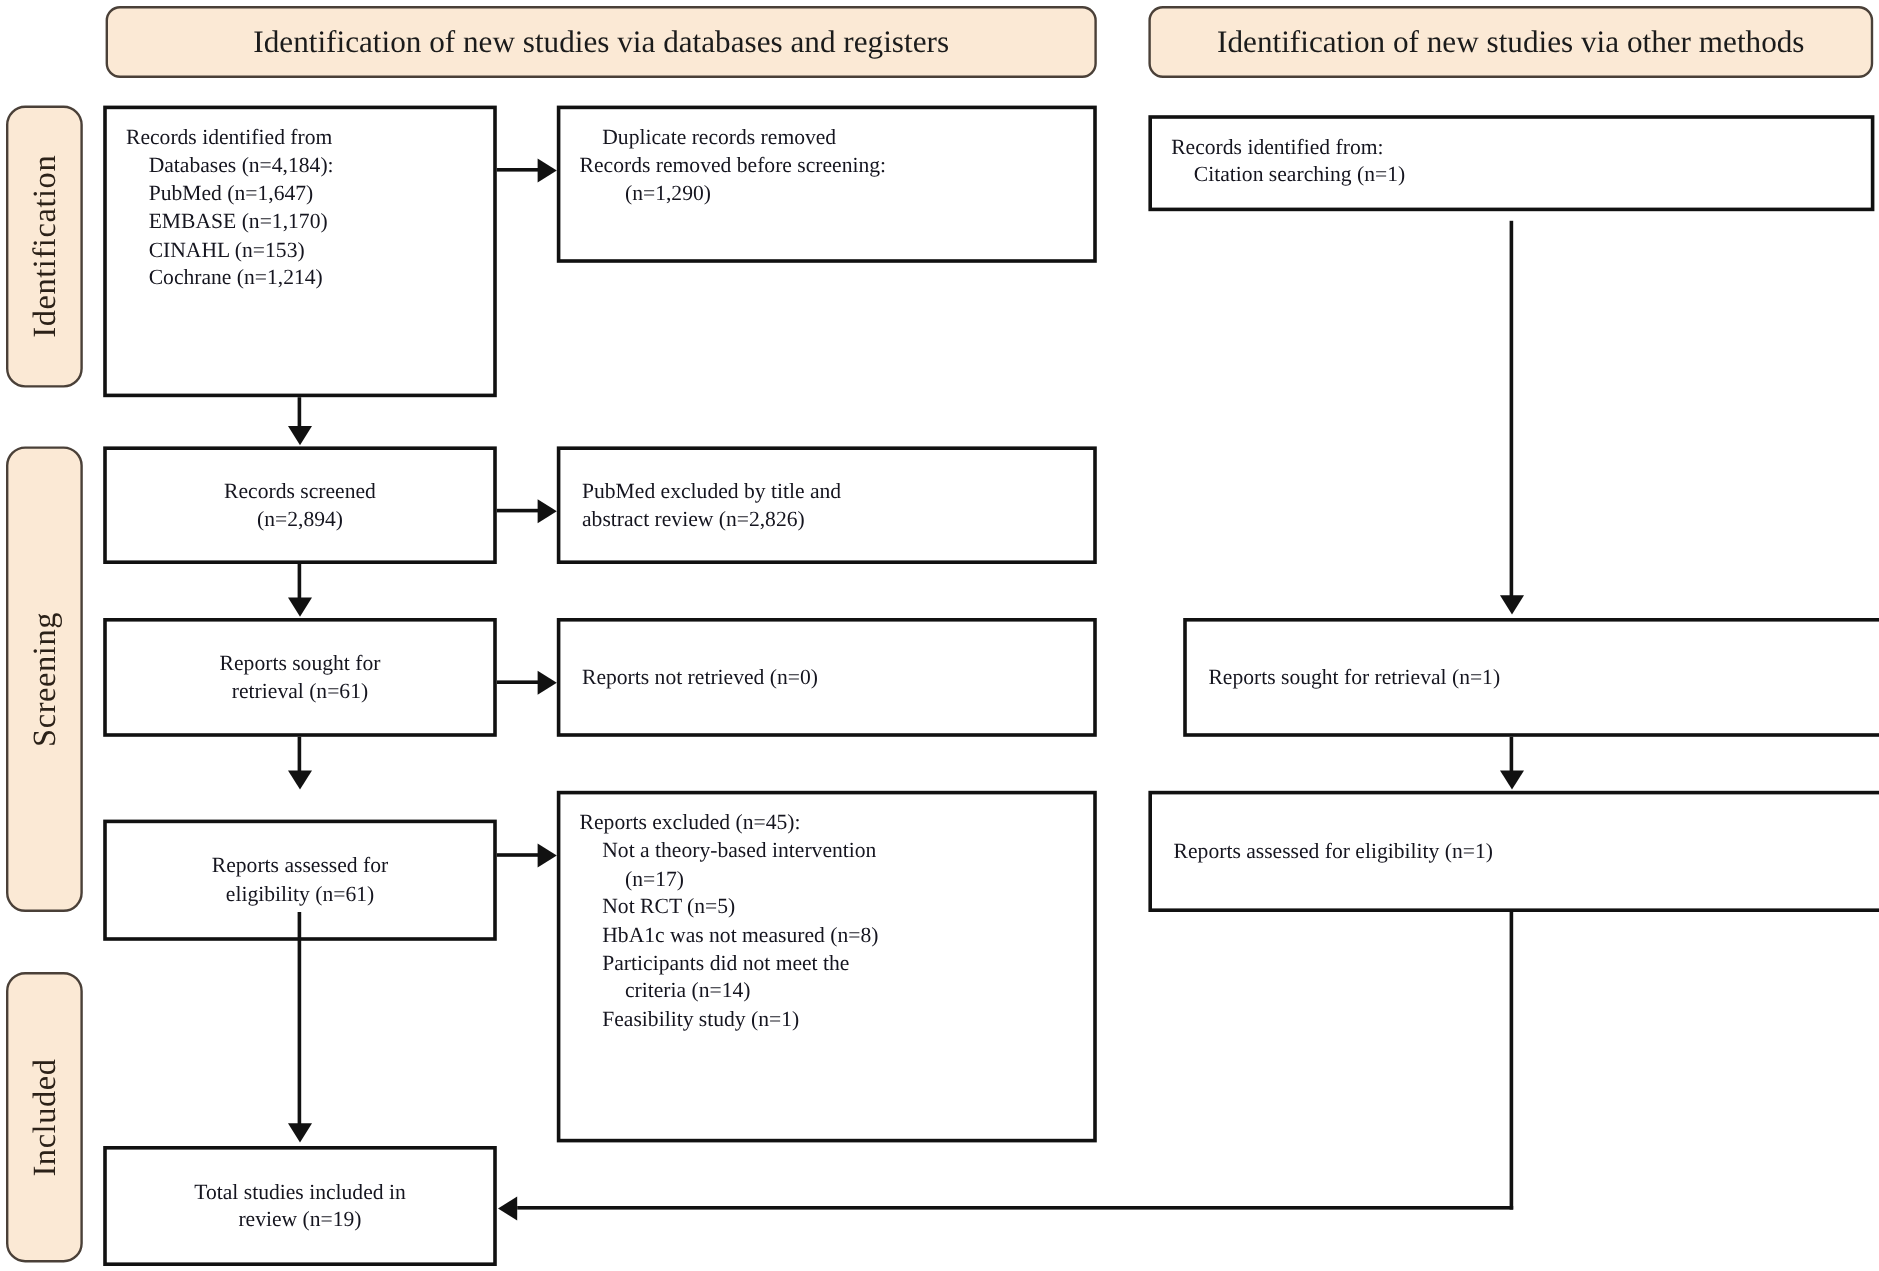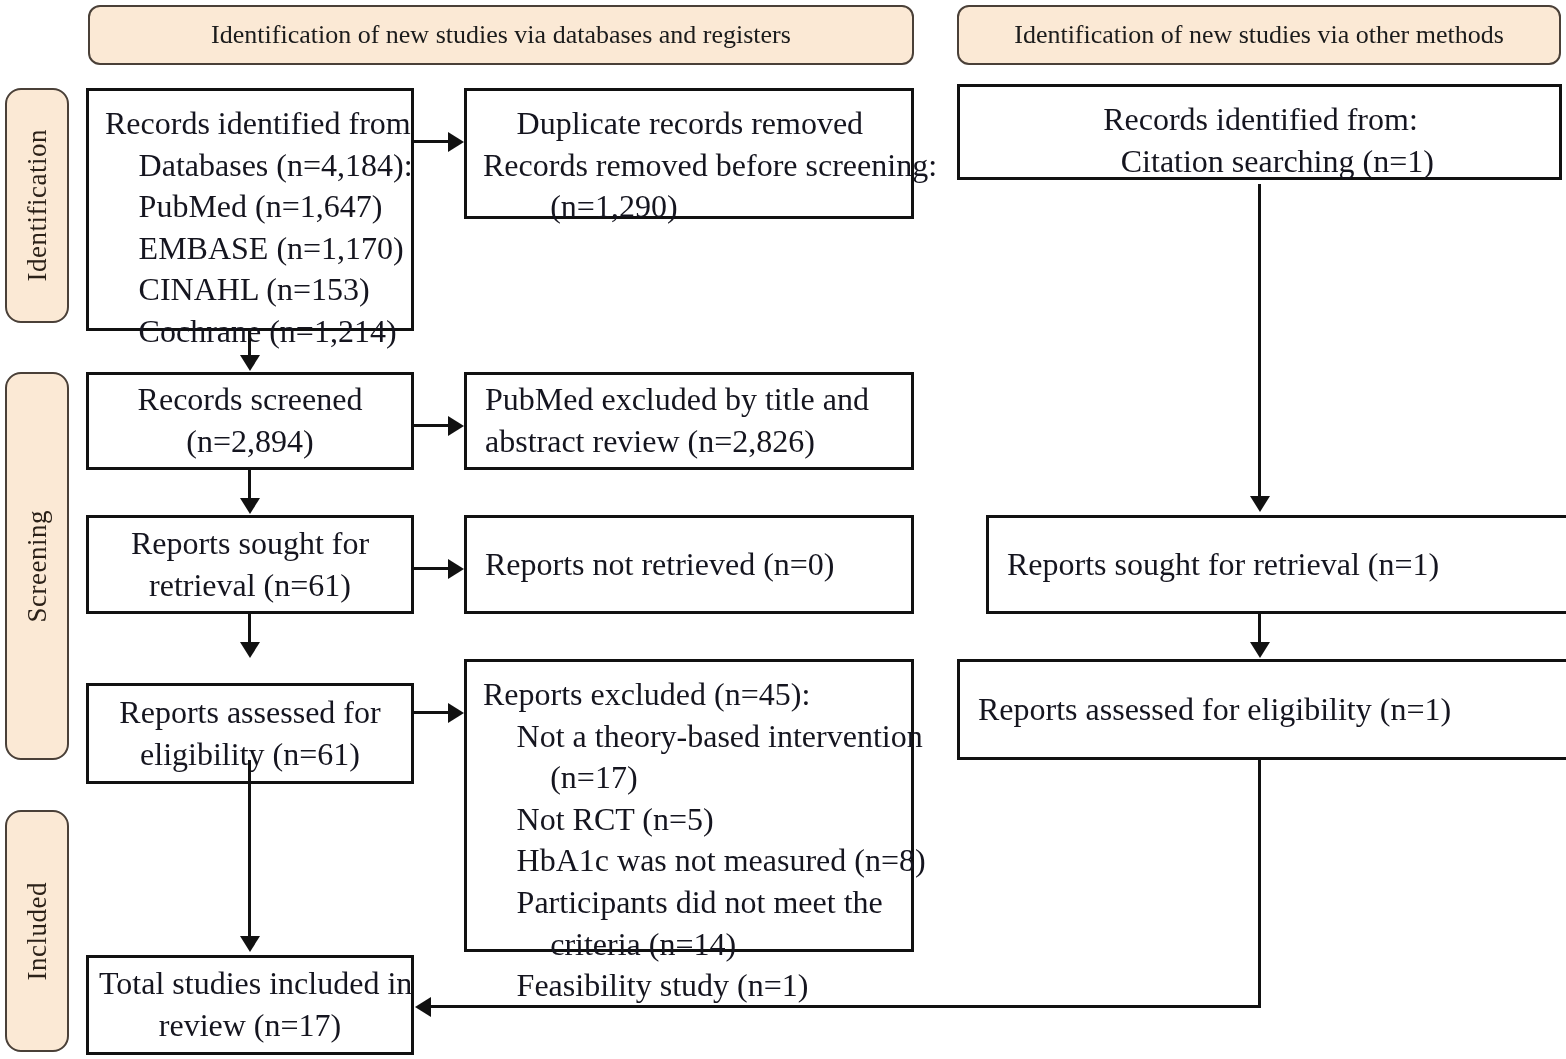--- a/index.html
+++ b/index.html
@@ -54,21 +54,21 @@
     text-align: center;
     padding: 0 10px;
   }
 
   
   .box {
     position: absolute;
     background: #ffffff;
     border: 3px solid #111111;
     box-sizing: border-box;
-    font-size: 32px;
+    font-size: 18px;
     line-height: 1.30;
     color: #15151f;
   }
   .box .inner {
     padding: 12px 14px 6px 16px;
   }
   .box.center .inner {
     text-align: center;
     width: 100%;
     box-sizing: border-box;
@@ -205,25 +205,25 @@
       <span class="ln ind1">HbA1c was not measured (n=8)</span>
       <span class="ln ind1">Participants did not meet the</span>
       <span class="ln ind2">criteria (n=14)</span>
       <span class="ln ind1">Feasibility study (n=1)</span>
     </div>
   </div>
 
   <div class="box center" style="left:86px; top:955px; width:328px; height:100px;justify-content:flex-end;">
     <div class="inner">
       <span class="ln">Total studies included in</span>
-      <span class="ln">review (n=17)</span>
-    </div>
-  </div>
-
-  <div class="box" style="left:957px; top:84px; width:605px; height:96px;text-align:center;">
+      <span class="ln">review (n=19)</span>
+    </div>
+  </div>
+
+  <div class="box" style="left:957px; top:96px; width:605px; height:80px;">
     <div class="inner">
       <span class="ln">Records identified from:</span>
       <span class="ln ind1">Citation searching (n=1)</span>
     </div>
   </div>
 
   <div class="box vcenter" style="left:957px; top:515px; width:605px; height:99px;margin-left:29px;">
     <div class="inner">
       <span class="ln">Reports sought for retrieval (n=1)</span>
     </div>

